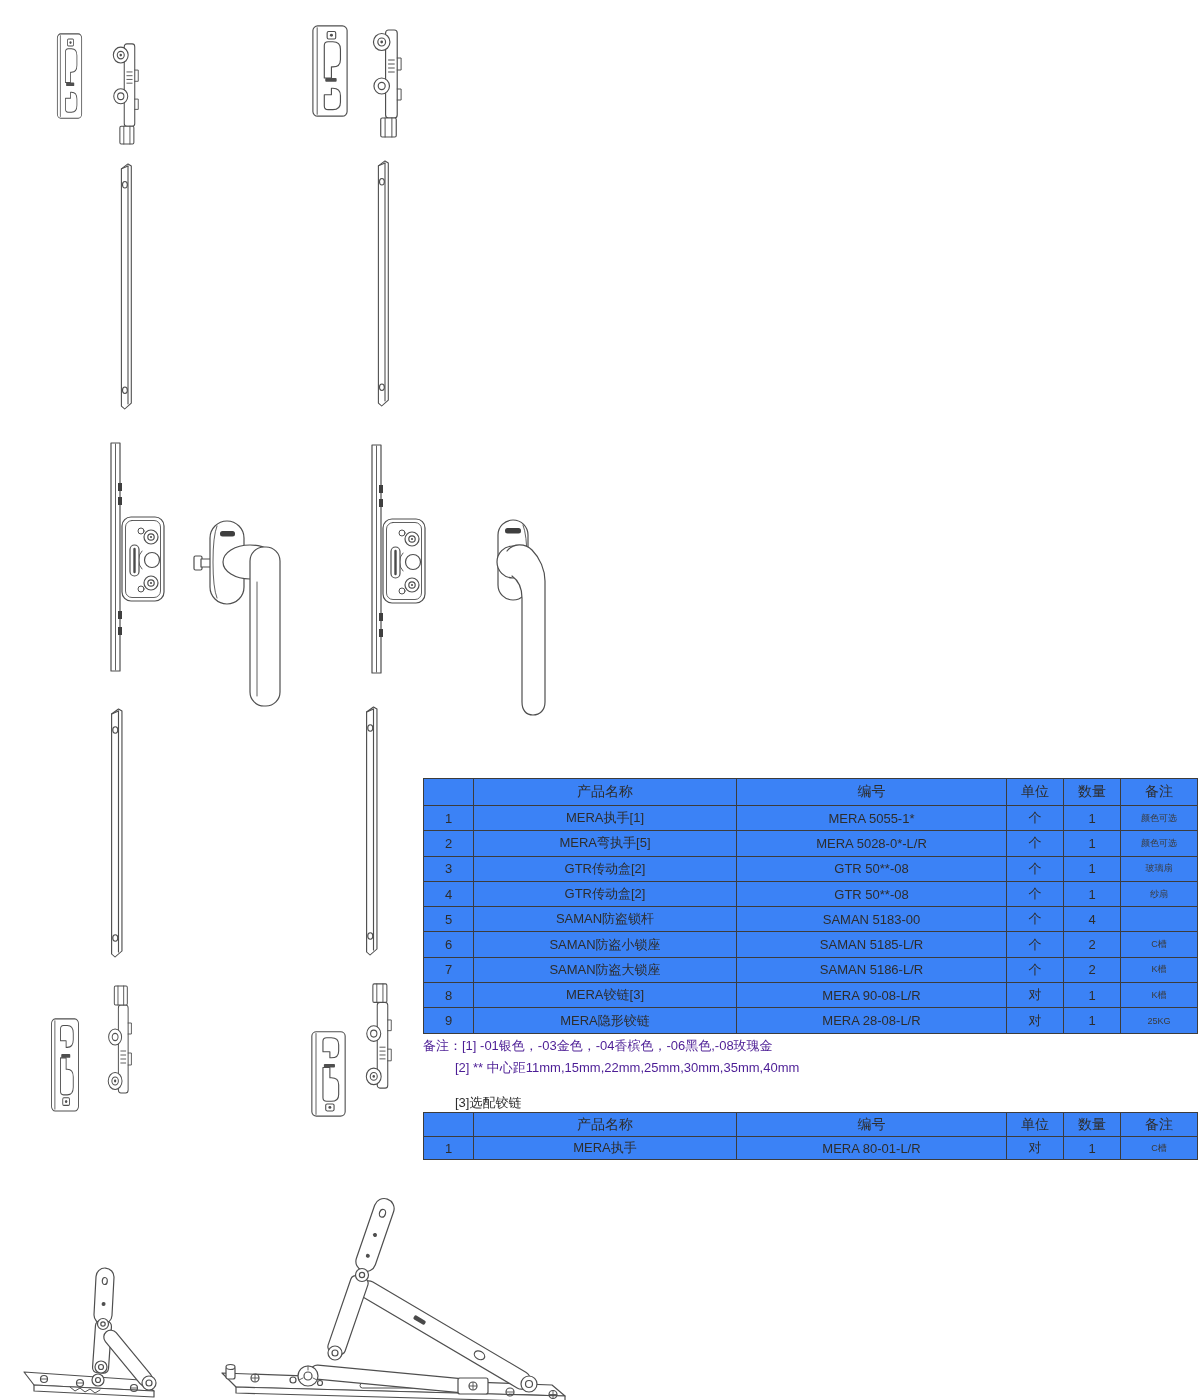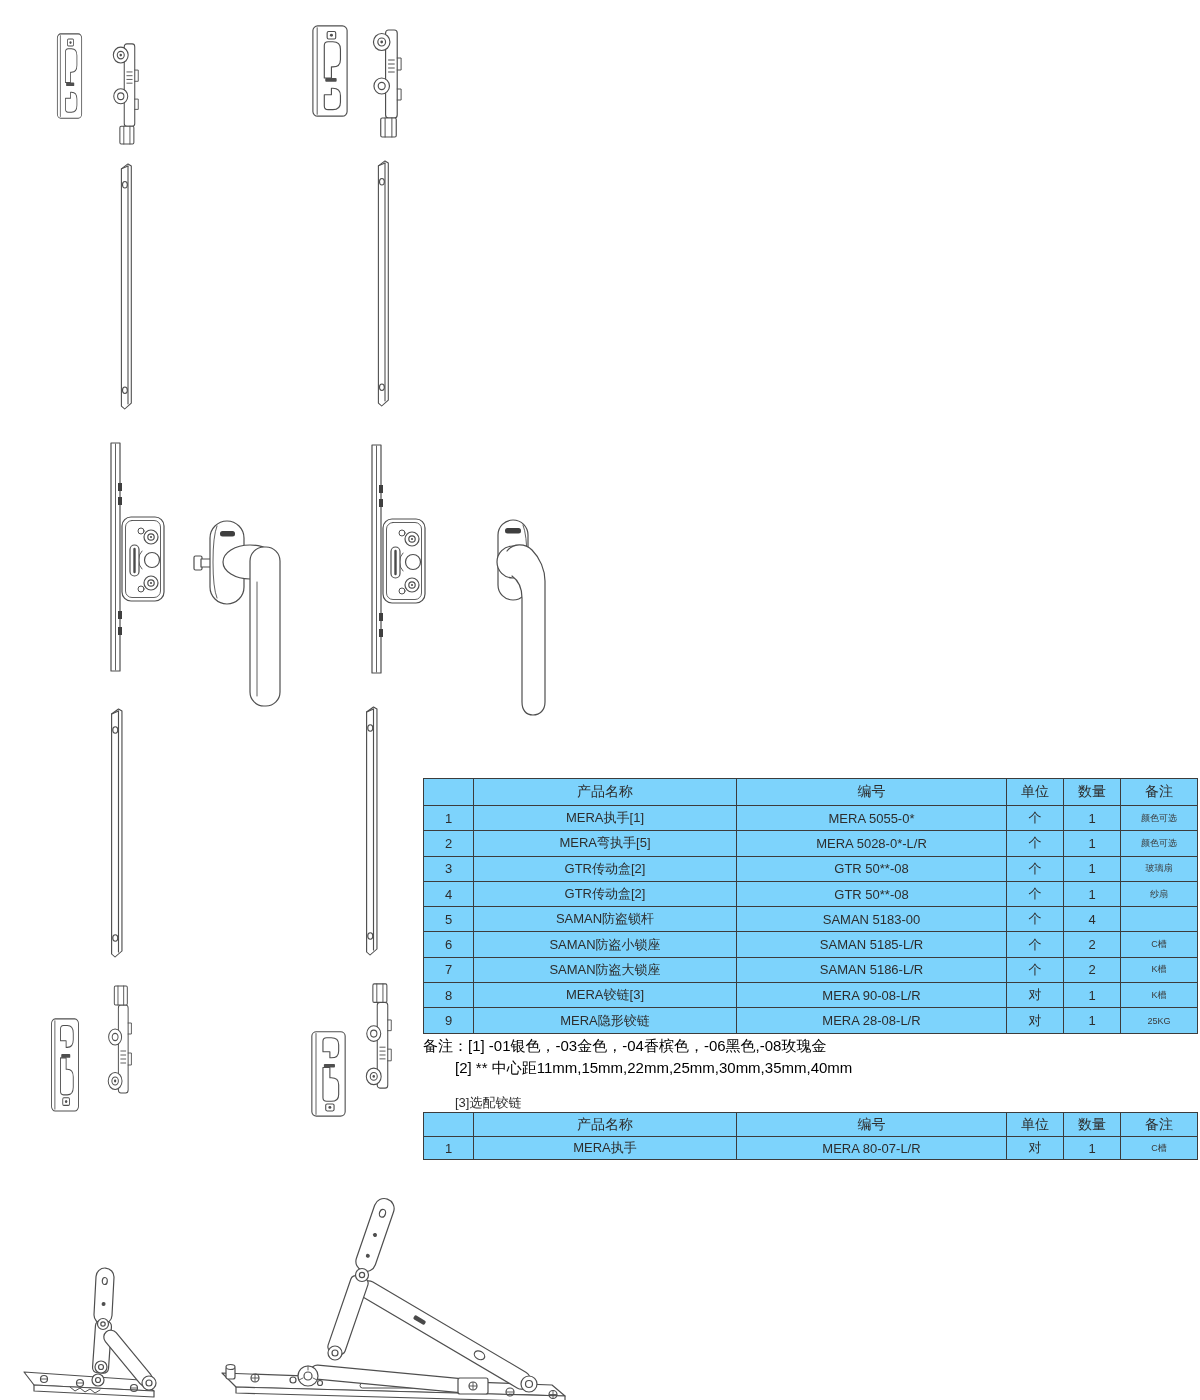--- a/index.html
+++ b/index.html
@@ -5,39 +5,39 @@
   * { margin:0; padding:0; box-sizing:border-box; }
   html,body { background:#ffffff; }
   body {
     width:1200px; height:1400px; position:relative;
     font-family:"Liberation Sans", sans-serif; color:#2d2d2d;
   }
   .page { position:relative; width:1200px; height:1400px; background:#fff; overflow:hidden; }
   .art  { position:absolute; left:0; top:0; }
 
   table.tbl {
-    position:absolute; border-collapse:collapse; table-layout:fixed; background:#7dd3fc;
+    position:absolute; border-collapse:collapse; table-layout:fixed; background:#3b82f6;
   }
   .tbl th, .tbl td {
     border:1px solid #3c3c3c; text-align:center; vertical-align:middle;
     font-weight:normal; color:#2d2d2d; overflow:hidden; white-space:nowrap; padding:0;
   }
   .tbl th { font-size:14px; }
   .tbl td { font-size:13px; }
   .tbl td.c-rem { font-size:9px; color:#3a3a3a; }
 
   #main-table { left:423px; top:778px; width:774px; }
   #main-table thead tr { height:27px; }
   #main-table tbody tr { height:25.3px; }
 
   #opt-table { left:423px; top:1112px; width:774px; }
   #opt-table thead tr { height:24px; }
   #opt-table tbody tr { height:23px; }
 
-  .note-line { position:absolute; font-size:15px; color:#000000; white-space:nowrap; }
+  .note-line { position:absolute; font-size:13px; color:#4c1d95; white-space:nowrap; }
   #note1 { left:423px; top:1037px; }
   #note2 { left:455px; top:1059px; }
   #opt-label { position:absolute; left:423px; top:1094px; font-size:13px; color:#2d2d2d;margin-left:32px; }
 </style>
 </head>
 <body>
 
 <div class="page">
 
   <svg class="art" width="1200" height="1400" viewBox="0 0 1200 1400" stroke-linejoin="round" stroke-linecap="round">
@@ -234,21 +234,21 @@
         <th>编号</th>
         <th>单位</th>
         <th>数量</th>
         <th>备注</th>
       </tr>
     </thead>
     <tbody>
       <tr>
         <td>1</td>
         <td>MERA执手[1]</td>
-        <td>MERA 5055-0*</td>
+        <td>MERA 5055-1*</td>
         <td>个</td>
         <td>1</td>
         <td class="c-rem">颜色可选</td>
       </tr>
       <tr>
         <td>2</td>
         <td>MERA弯执手[5]</td>
         <td>MERA 5028-0*-L/R</td>
         <td>个</td>
         <td>1</td>
@@ -333,21 +333,21 @@
         <th>编号</th>
         <th>单位</th>
         <th>数量</th>
         <th>备注</th>
       </tr>
     </thead>
     <tbody>
       <tr>
         <td>1</td>
         <td>MERA执手</td>
-        <td>MERA 80-07-L/R</td>
+        <td>MERA 80-01-L/R</td>
         <td>对</td>
         <td>1</td>
         <td class="c-rem">C槽</td>
       </tr>
     </tbody>
   </table>
 
 </div>
 
 </body></html>

